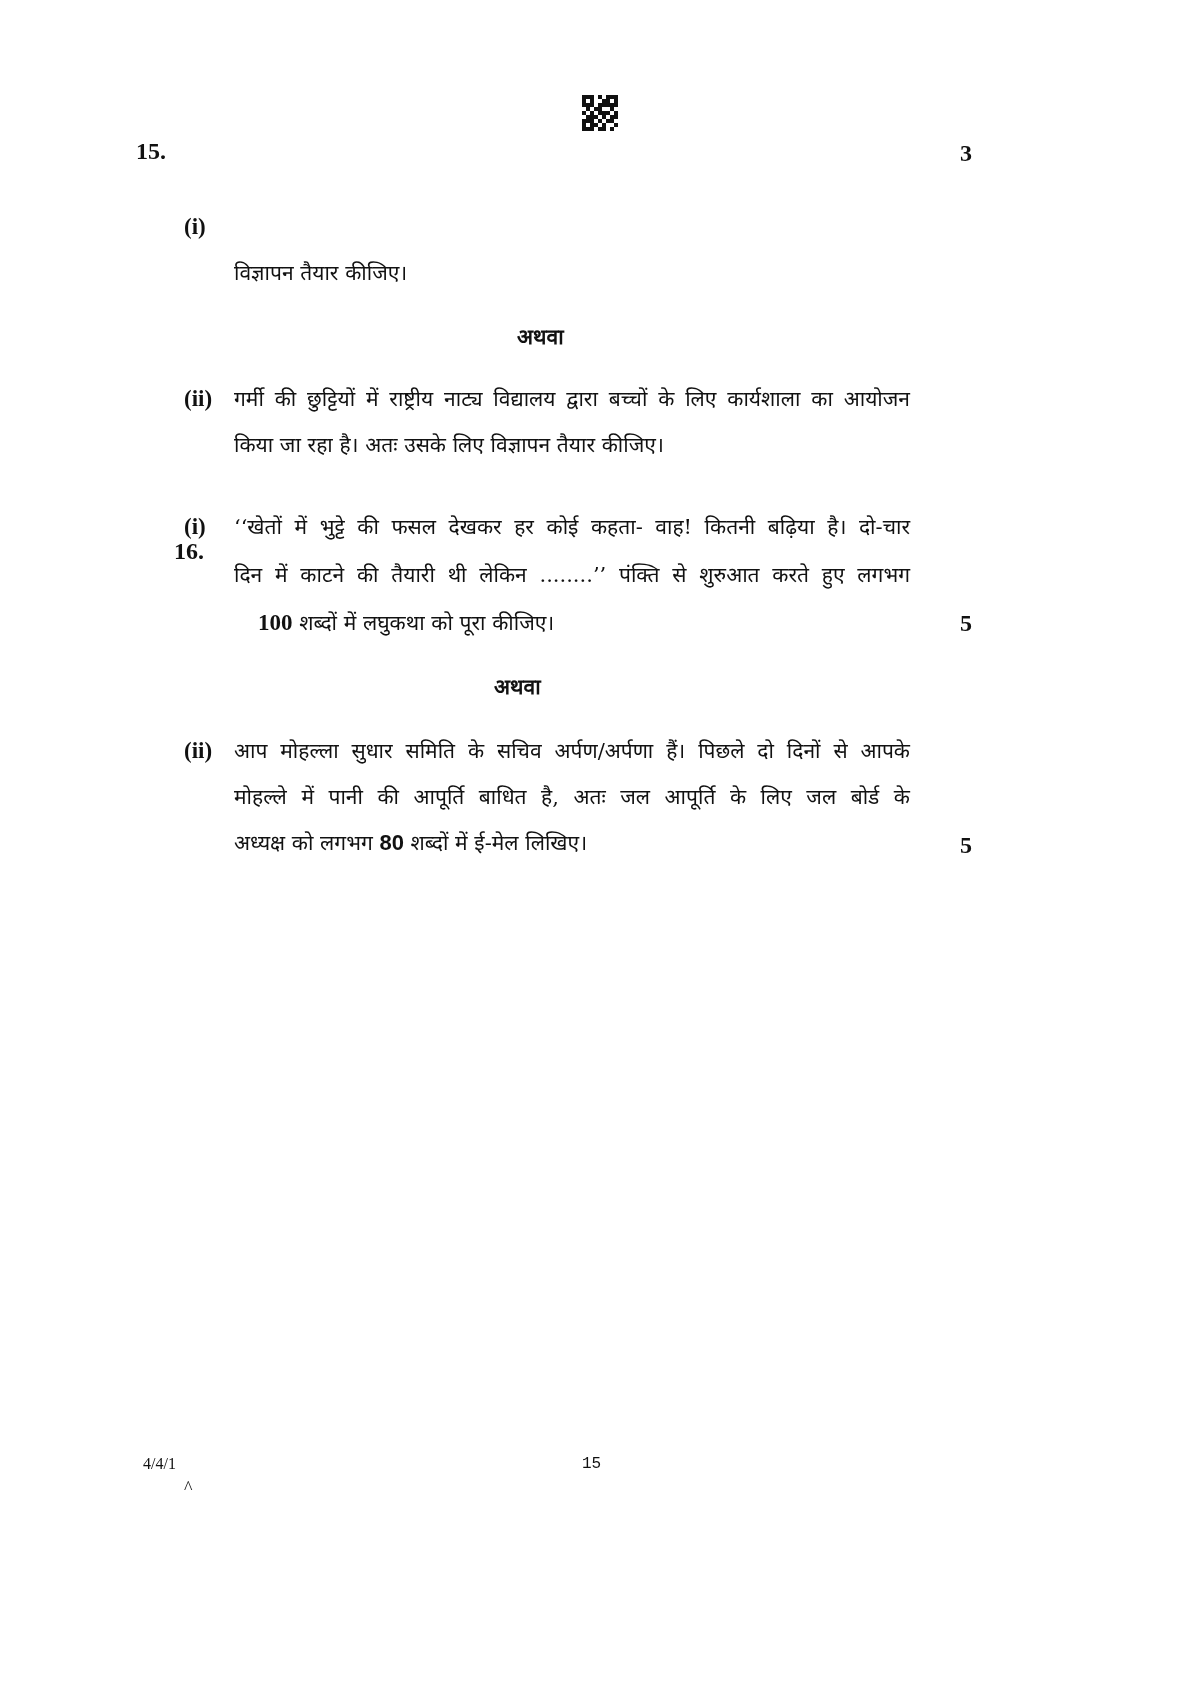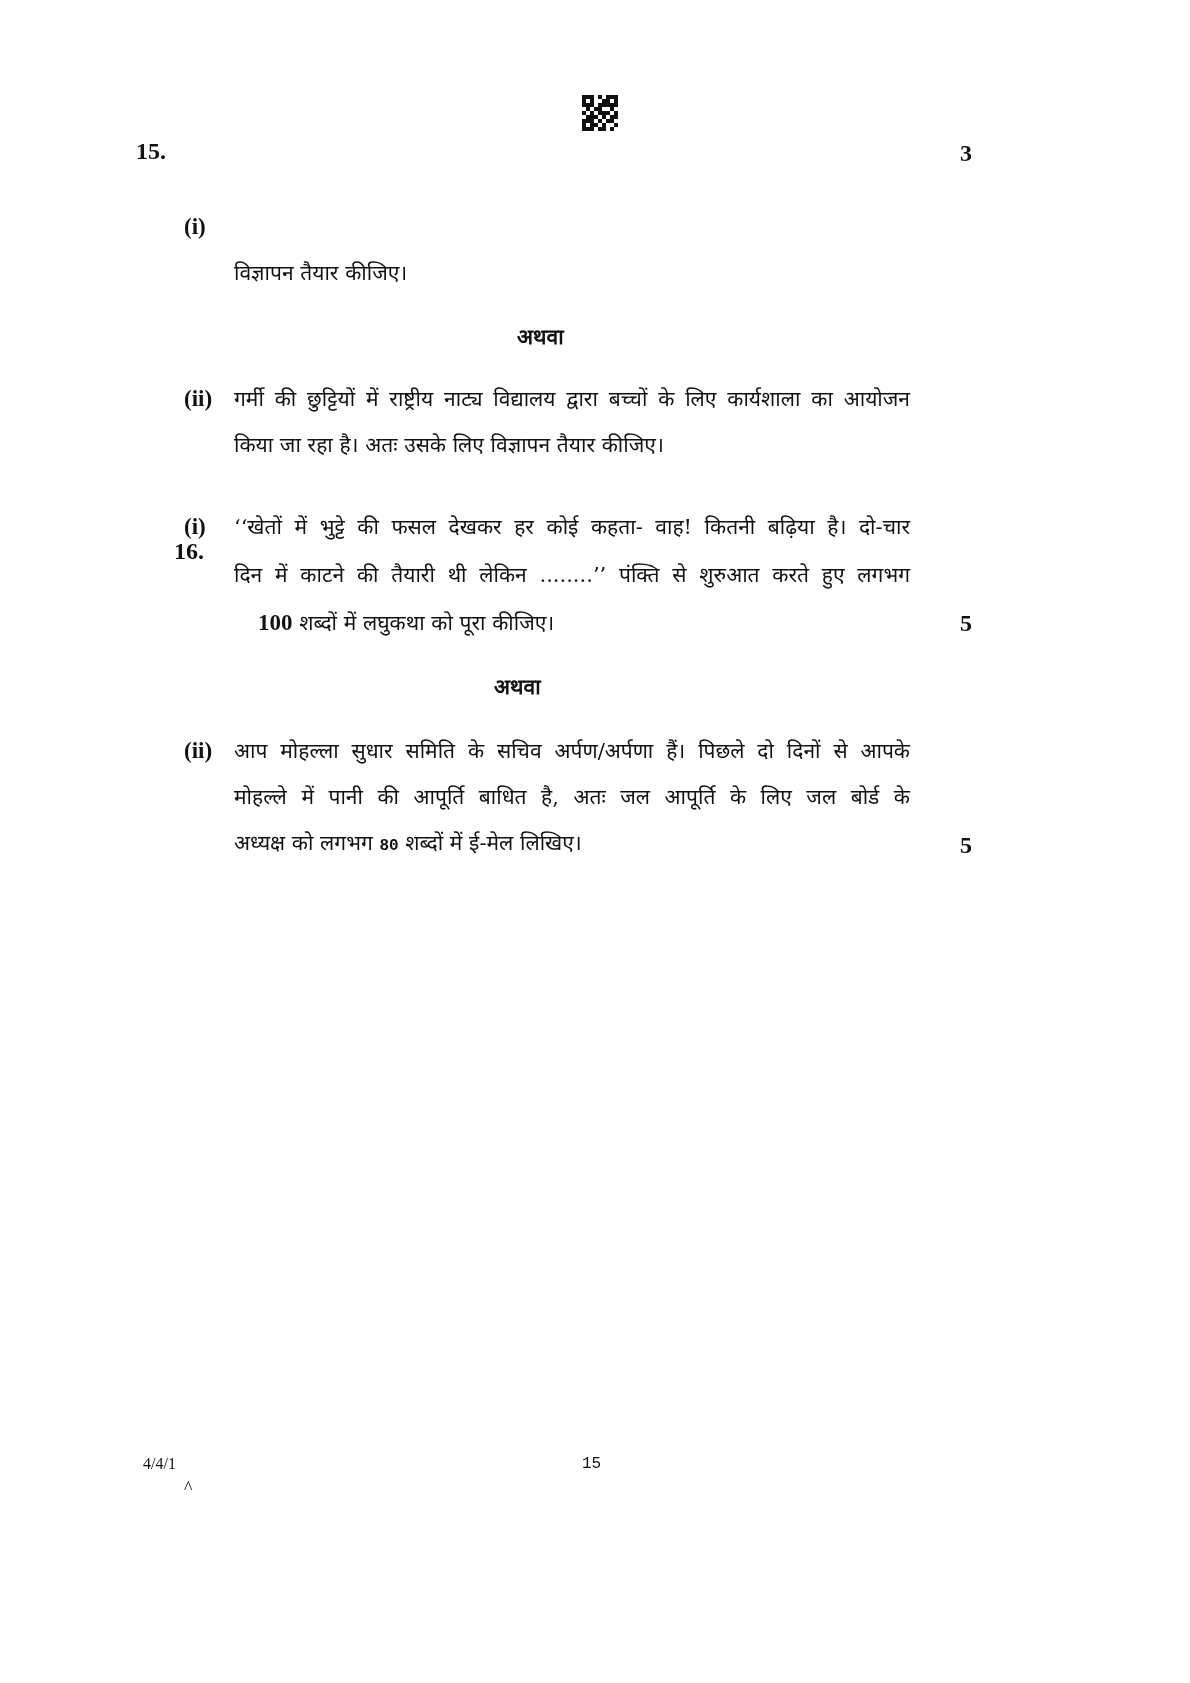--- a/index.html
+++ b/index.html
@@ -136,20 +136,20 @@
     <b class="inline" style="font-family:'Liberation Serif',serif; font-size:23px;">100</b><span> शब्दों में लघुकथा को पूरा कीजिए।</span>
   </div>
   <div class="marks" style="left:960px; top:610px;">5</div>
 
   <div class="center" style="left:494px; top:672px;">अथवा</div>
 
   <div class="sub" style="left:184px; top:738px;">(ii)</div>
   <div class="line just" style="left:234px; top:736px; width:676px;">आप मोहल्ला सुधार समिति के सचिव अर्पण/अर्पणा हैं। पिछले दो दिनों से आपके</div>
   <div class="line just" style="left:234px; top:782px; width:676px;">मोहल्ले में पानी की आपूर्ति बाधित है, अतः जल आपूर्ति के लिए जल बोर्ड के</div>
   <div class="line" style="left:234px; top:828px;">
-    <span>अध्यक्ष को लगभग </span><b class="inline" style="font-family:Liberation Mono, monospace; font-size:16px;">80</b><span> शब्दों में ई-मेल लिखिए।</span>
+    <span>अध्यक्ष को लगभग </span><b class="inline" style="font-family:Liberation Sans, sans-serif; font-size:22px;">80</b><span> शब्दों में ई-मेल लिखिए।</span>
   </div>
   <div class="marks" style="left:960px; top:832px;">5</div>
 
   <div class="footer" style="left:143px; top:1455px;">4/4/1</div>
   <div class="footer" style="left:184px; top:1478px; font-size:18px;">^</div>
   <div class="footer" style="left:582px; top:1455px;font-family:Liberation Mono, monospace;">15</div>
 </div>
 
 </body></html>

